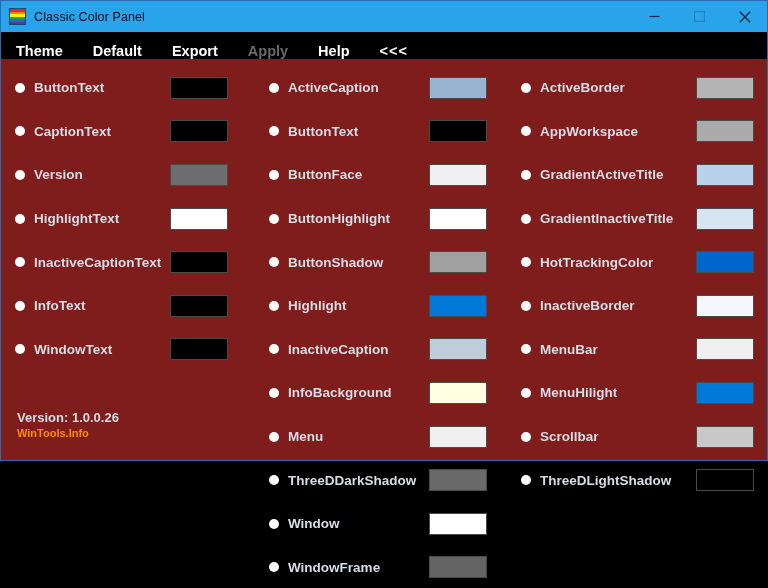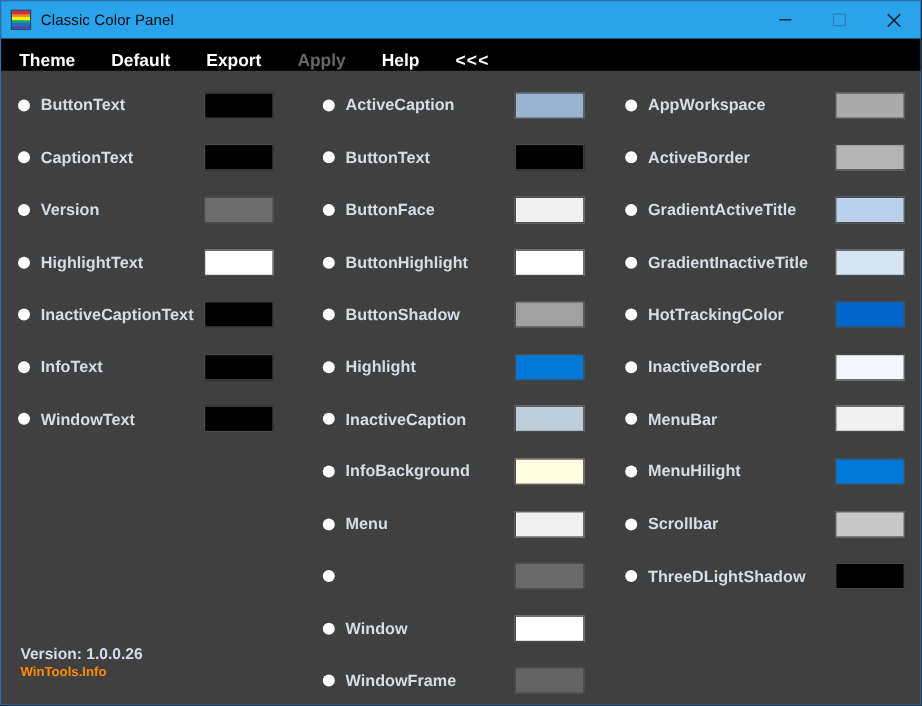--- a/index.html
+++ b/index.html
@@ -9,23 +9,23 @@
   }
   body {
     width: 768px;
     height: 588px;
     overflow: hidden;
     font-family: "Liberation Sans", sans-serif;
   }
   #app-window {
     position: relative;
     width: 768px;
-    height: 588px;
+    height: 461px;
     box-sizing: border-box;
-    background: #404040;
+    background: #7f1d1d;
     border: 1px solid #2b6cb0;
     display: flex;
     flex-direction: column;
   }
   
   #title-bar {
     height: 31px;
     flex: 0 0 31px;
     background: #29A4EB;
     display: flex;
@@ -276,43 +276,44 @@
           <div class="row-label">InfoBackground</div>
           <div class="swatch" style="background: rgb(255, 255, 225);"></div>
         </div>
         <div class="color-row">
           <div class="radio-dot"></div>
           <div class="row-label">Menu</div>
           <div class="swatch" style="background: rgb(240, 240, 240);"></div>
         </div>
         <div class="color-row">
           <div class="radio-dot"></div>
+          <div class="row-label">ThreeDDarkShadow</div>
           <div class="swatch" style="background: rgb(105, 105, 105);"></div>
         </div>
         <div class="color-row">
           <div class="radio-dot"></div>
           <div class="row-label">Window</div>
           <div class="swatch" style="background: rgb(255, 255, 255);"></div>
         </div>
         <div class="color-row">
           <div class="radio-dot"></div>
           <div class="row-label">WindowFrame</div>
           <div class="swatch" style="background: rgb(100, 100, 100);"></div>
         </div>
       </div>
     <div class="column" id="col-3">
         <div class="color-row">
           <div class="radio-dot"></div>
+          <div class="row-label">ActiveBorder</div>
+          <div class="swatch" style="background: rgb(180, 180, 180);"></div>
+        </div>
+        <div class="color-row">
+          <div class="radio-dot"></div>
           <div class="row-label">AppWorkspace</div>
           <div class="swatch" style="background: rgb(171, 171, 171);"></div>
-        </div>
-        <div class="color-row">
-          <div class="radio-dot"></div>
-          <div class="row-label">ActiveBorder</div>
-          <div class="swatch" style="background: rgb(180, 180, 180);"></div>
         </div>
         <div class="color-row">
           <div class="radio-dot"></div>
           <div class="row-label">GradientActiveTitle</div>
           <div class="swatch" style="background: rgb(185, 209, 234);"></div>
         </div>
         <div class="color-row">
           <div class="radio-dot"></div>
           <div class="row-label">GradientInactiveTitle</div>
           <div class="swatch" style="background: rgb(215, 228, 242);"></div>

